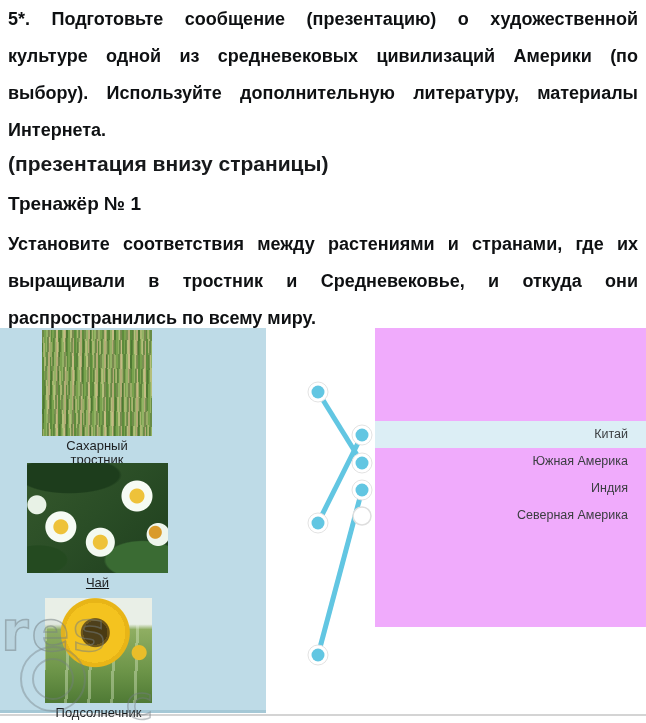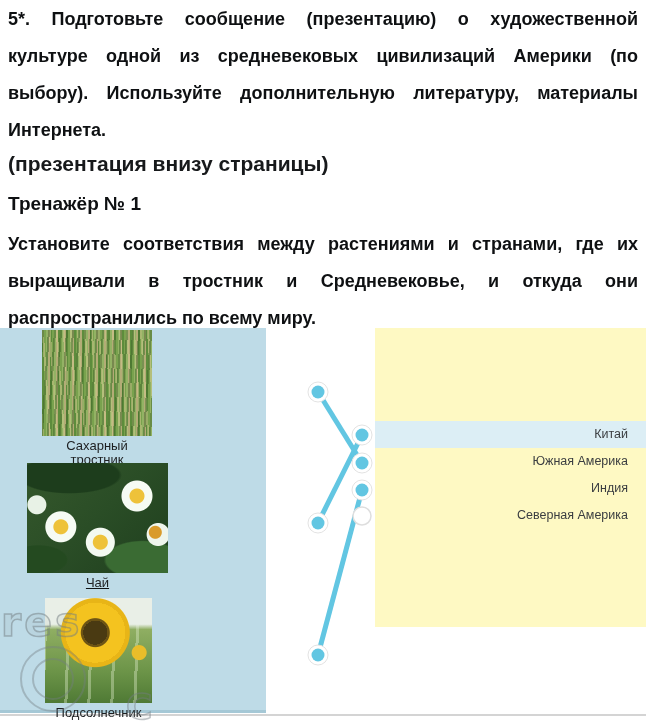--- a/index.html
+++ b/index.html
@@ -75,21 +75,21 @@
       radial-gradient(circle at 88% 52%, #e9bd2a 0 7px, rgba(0,0,0,0) 8px),
       linear-gradient(180deg,#e9efe7 0 25%, rgba(0,0,0,0) 30%),
       repeating-linear-gradient(92deg, rgba(222,236,202,.4) 0 3px, rgba(0,0,0,0) 3px 23px),
       linear-gradient(180deg,#8fae62 30%,#6c9448 70%,#4f7a35 100%);
   }
   
   svg.overlay{position:absolute;left:0;top:0;z-index:3;}
   
   .wm{position:absolute;z-index:3;pointer-events:none;}
   .wm-res{
-    left:1px;top:270px;font-size:41px;font-weight:bold;letter-spacing:3px;
+    left:1px;top:270px;font-size:56px;font-weight:bold;letter-spacing:3px;
     font-family:"DejaVu Sans",sans-serif;
     color:rgba(130,140,145,0.08);-webkit-text-stroke:1.5px rgba(115,125,130,0.5);
   }
   .wm-ring{left:20px;top:318px;width:62px;height:62px;border:2px solid rgba(115,125,130,0.4);border-radius:50%;}
   .wm-ring2{left:32px;top:330px;width:38px;height:38px;border:2px solid rgba(115,125,130,0.4);border-radius:50%;}
   .wm-c{
     left:126px;top:358px;font-size:36px;font-weight:bold;
     font-family:"DejaVu Sans",sans-serif;
     color:rgba(130,140,145,0.08);-webkit-text-stroke:1.5px rgba(115,125,130,0.45);
   }
@@ -115,21 +115,21 @@
     <div class="plant" style="left:27px;top:135px;width:141px;text-decoration:underline;">
       <span class="photo photo2"></span>
       <div class="caption">Чай</div>
     </div>
     <div class="plant" style="left:45px;top:270px;width:107px;">
       <span class="photo photo3"></span>
       <div class="caption">Подсолнечник</div>
     </div>
   </div>
 
-  <div class="right-panel" style="background:#fef9c3;">
+  <div class="right-panel" style="background:#f0abfc;">
     <div class="country-rows">
       <div class="country-row hl" style="background:#dceef5;">Китай</div>
       <div class="country-row">Южная Америка</div>
       <div class="country-row">Индия</div>
       <div class="country-row">Северная Америка</div>
     </div>
   </div>
 
   <svg class="overlay" width="646" height="395" viewBox="0 0 646 395">
 

